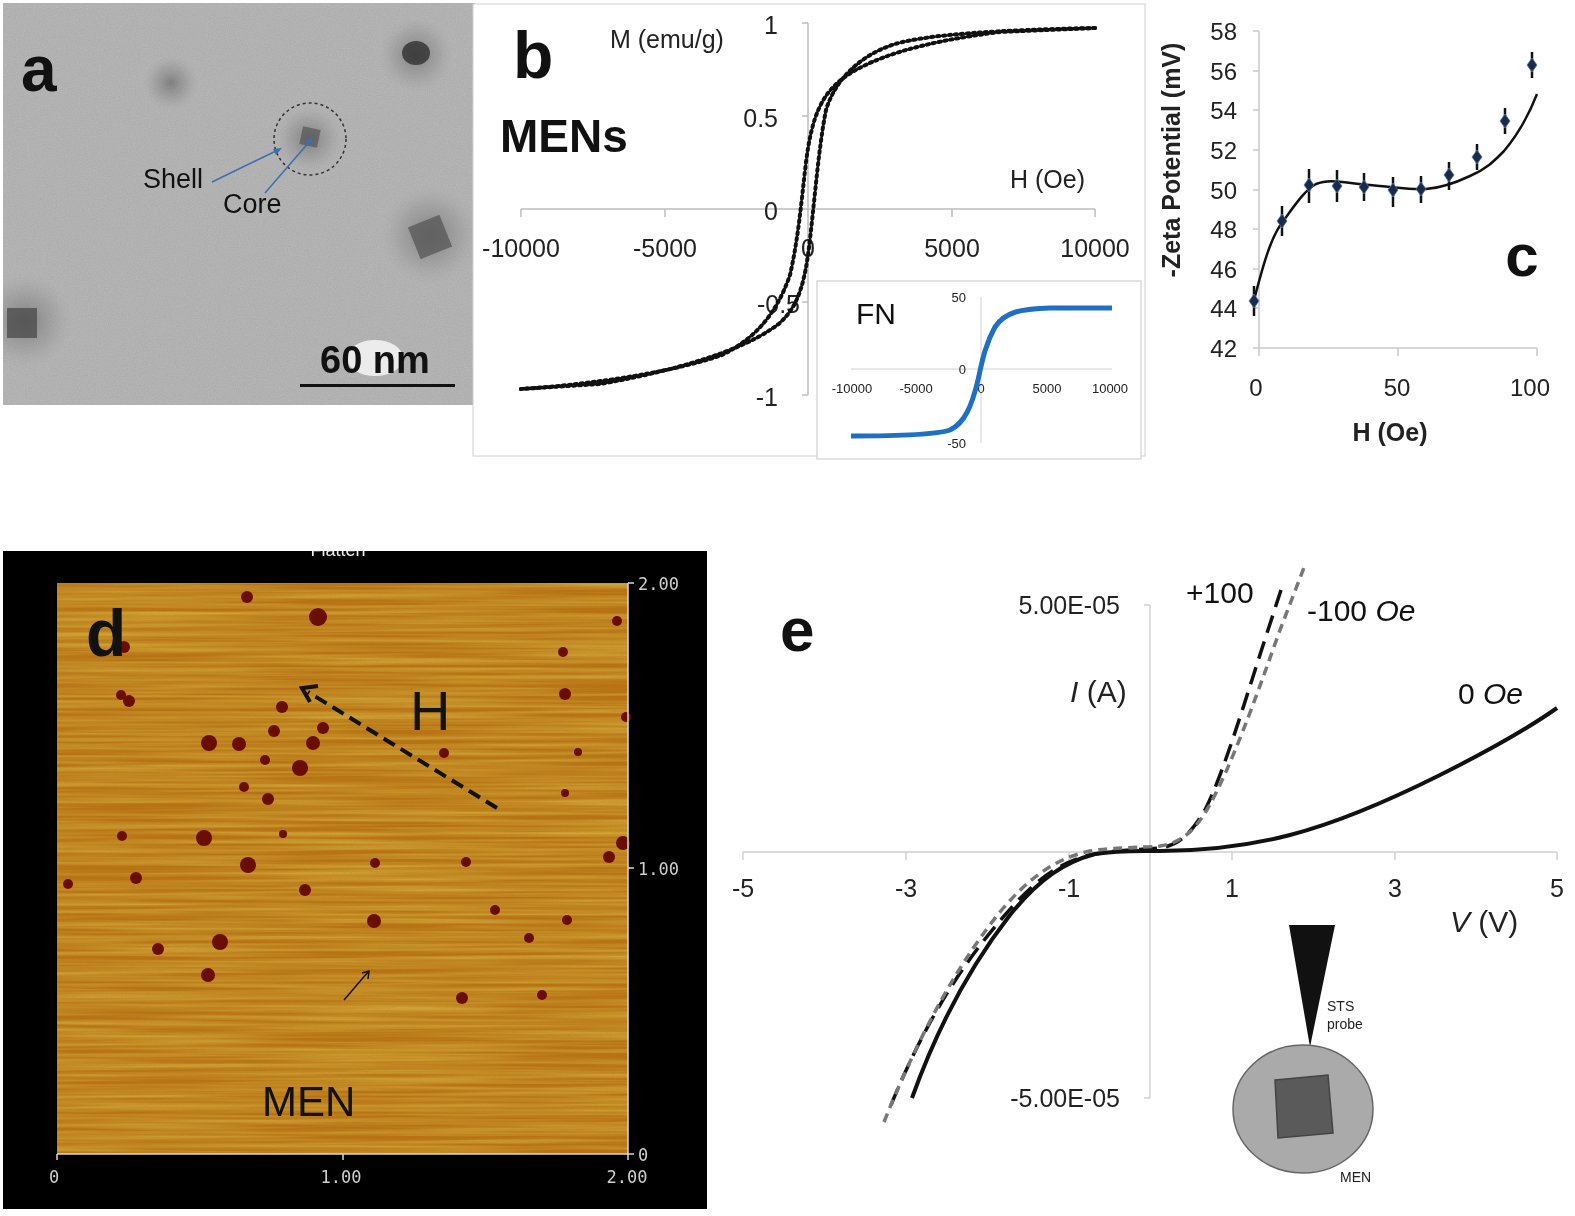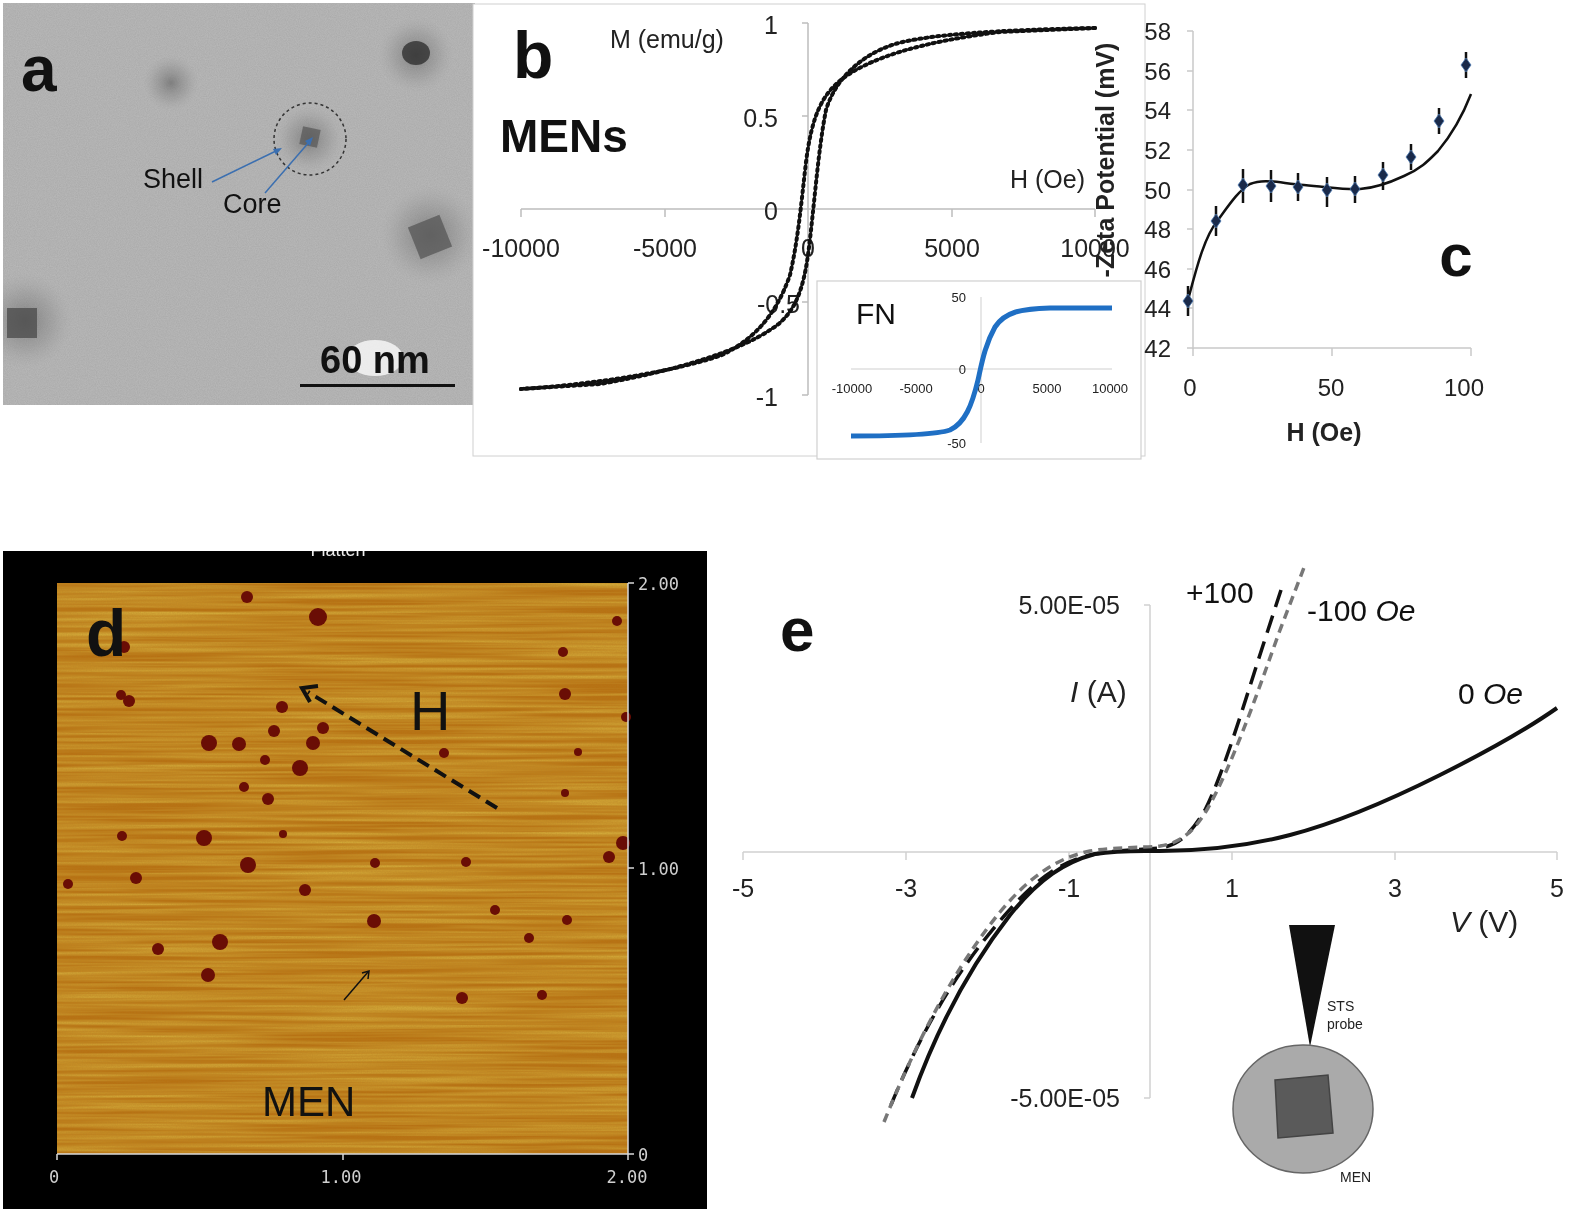--- a/index.html
+++ b/index.html
@@ -115,21 +115,21 @@
         <text x="966" y="302">50</text>
         <text x="966" y="374">0</text>
         <text x="966" y="448">-50</text>
       </g>
       <path d="M851,436 C900,436 935,435 950,430 C965,423 972,405 978,380 C982,362 985,345 995,327 C1005,312 1020,309 1050,308 L1112,308" fill="none" stroke="#1f6fc4" stroke-width="5"></path>
       <text x="856" y="324" font-size="30" fill="#111">FN</text>
     </g>
   </svg>
 </div>
 
-<div class="panel" style="left:1084px;top:0px;width:425px;height:460px;text-decoration:underline;">
+<div class="panel" style="left:1150px;top:0px;width:425px;height:460px;text-decoration:underline;">
   <svg width="425" height="460" viewBox="1150 0 425 460">
     <line x1="1259" y1="31" x2="1259" y2="349" stroke="#c8c8c8" stroke-width="1.5"></line>
     <line x1="1253" y1="348" x2="1537" y2="348" stroke="#c8c8c8" stroke-width="1.5"></line>
     <g stroke="#c8c8c8" stroke-width="1.5">
       <line x1="1253" y1="31" x2="1259" y2="31"></line>
         <line x1="1253" y1="71" x2="1259" y2="71"></line>
       <line x1="1253" y1="110" x2="1259" y2="110"></line>
         <line x1="1253" y1="150" x2="1259" y2="150"></line>
       <line x1="1253" y1="190" x2="1259" y2="190"></line>
         <line x1="1253" y1="229" x2="1259" y2="229"></line>

